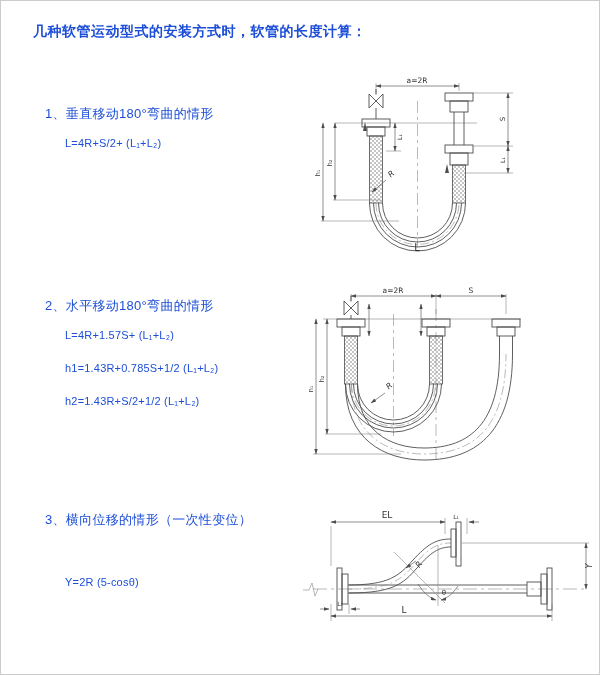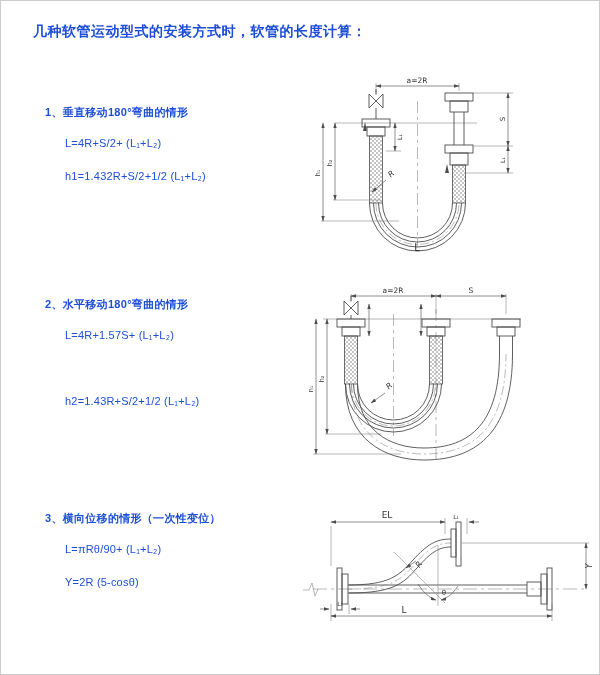--- a/index.html
+++ b/index.html
@@ -1,48 +1,47 @@
 <!DOCTYPE html>
 <html><head>
 <meta charset="utf-8">
 <style>
   html,body{margin:0;padding:0;background:#fff;}
   .page{position:relative;width:600px;height:675px;background:#ffffff;
         border:1px solid #cccccc;box-sizing:border-box;overflow:hidden;
         font-family:"Liberation Sans","DejaVu Sans",sans-serif;color:#1d4ed8;}
   .title{position:absolute;left:32px;top:22px;font-size:14px;font-weight:bold;letter-spacing:.5px;}
-  .heading{position:absolute;left:44px;font-size:11px;font-weight:bold;letter-spacing:.3px;}
+  .heading{position:absolute;left:44px;font-size:13px;font-weight:normal;letter-spacing:.3px;}
   .formula{position:absolute;left:64px;font-size:11px;letter-spacing:.2px;}
   .diag{position:absolute;}
   
   .dl{stroke:#4d4d4d;fill:none;stroke-width:.9;}
   .thin{stroke:#7a7a7a;fill:none;stroke-width:.55;}
   .dim{stroke:#555;fill:none;stroke-width:.65;}
   .cl{stroke:#8c8c8c;fill:none;stroke-width:.6;}
   .part{fill:none;stroke:#4d4d4d;stroke-width:.9;}
   .braid{stroke:#4d4d4d;stroke-width:.8;}
   svg text{fill:#333;font-family:"DejaVu Sans",sans-serif;}
 </style>
 </head>
 <body>
 
 <div class="page">
 
   <div class="title">几种软管运动型式的安装方式时，软管的长度计算：</div>
 
   <div class="heading" style="top:104px">1、垂直移动180°弯曲的情形</div>
   <div class="formula" style="top:136px">L=4R+S/2+ (L₁+L₂)</div>
-  <div class="formula" style="top:169px">h1=1.432R+S/2+1/2 (L₁+L₂)</div>
 
   <div class="heading" style="top:296px">2、水平移动180°弯曲的情形</div>
   <div class="formula" style="top:328px">L=4R+1.57S+ (L₁+L₂)</div>
+  <div class="formula" style="top:361px">h1=1.43R+0.785S+1/2 (L₁+L₂)</div>
   <div class="formula" style="top:394px">h2=1.43R+S/2+1/2 (L₁+L₂)</div>
 
   <div class="heading" style="top:510px">3、横向位移的情形（一次性变位）</div>
-  <div class="formula" style="top:542px">L=πRθ/90+ (L₁+L₂)</div>
   <div class="formula" style="top:575px">Y=2R (5-cosθ)</div>
 
   <svg class="diag" style="left:312px;top:72px" width="282" height="192" viewBox="0 0 282 192">
     <defs>
       <marker id="ar1" viewBox="0 0 10 6" refX="9" refY="3" markerWidth="9" markerHeight="5.4" orient="auto-start-reverse">
         <path d="M0,0 L10,3 L0,6 Z" fill="#4d4d4d"></path>
       </marker>
       <pattern id="bp1" width="4" height="4" patternUnits="userSpaceOnUse">
         <path d="M0,4 L4,0 M0,0 L4,4" stroke="#8a8a8a" stroke-width="0.5"></path>
       </pattern>

